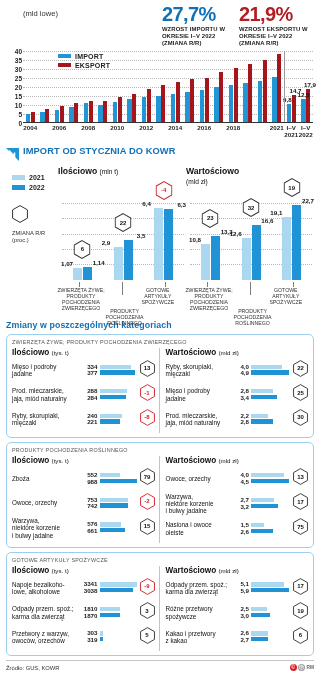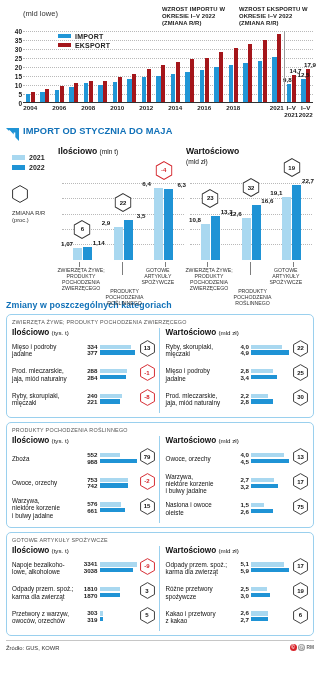--- a/index.html
+++ b/index.html
@@ -113,23 +113,25 @@
 </head>
 <body>
 
 <div class="page">
 
   <div class="header">
     <div class="hdr-left">
       <div class="hdr-sub">(mld lowe)</div>
     </div>
     <div class="hdr-stat">
+      <div class="big blue">27,7%</div>
       <div class="desc">WZROST IMPORTU W OKRESIE I–V 2022 (ZMIANA R/R)</div>
     </div>
     <div class="hdr-stat">
+      <div class="big red">21,9%</div>
       <div class="desc">WZROST EKSPORTU W OKRESIE I–V 2022 (ZMIANA R/R)</div>
     </div>
   </div>
 
   <div class="chart1-wrap">
     <div class="c1-yaxis" id="c1y">
         <div style="top:0px">40</div>
         <div style="top:9px">35</div>
         <div style="top:18px">30</div>
         <div style="top:27px">25</div>
@@ -263,21 +265,21 @@
       </div>
   </div>
 
   <div class="sec2-title-row">
     <span class="arrow-icon">
       <svg viewBox="0 0 13 13" width="13" height="13">
           <path d="M0 0 L13 0 L13 13 Z" fill="#1f93d5"></path>
           <path d="M3 2.5 L8.5 8.5 M8.5 4.5 L8.5 9 L4 9" stroke="#fff" stroke-width="1.6" fill="none"></path>
         </svg>
     </span>
-    <div class="sec2-title">IMPORT OD STYCZNIA DO MAJA</div>
+    <div class="sec2-title">IMPORT OD STYCZNIA DO KOWR</div>
   </div>
 
   <div class="sec2-body">
     <div class="s2-legend">
       <div class="s2-lg-row">
           <span class="s2-sw y1"></span>
           <span class="s2-lg-tx">2021</span>
         </div>
       <div class="s2-lg-row">
           <span class="s2-sw y2"></span>

